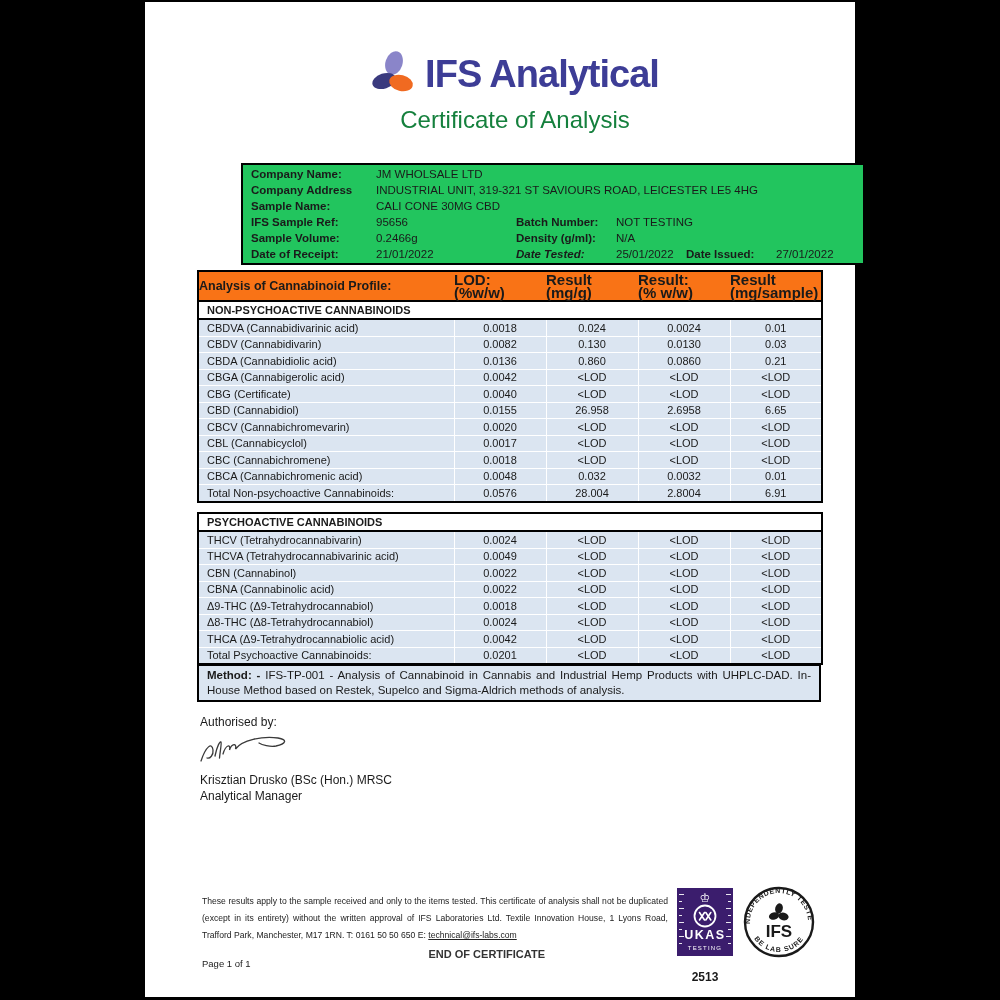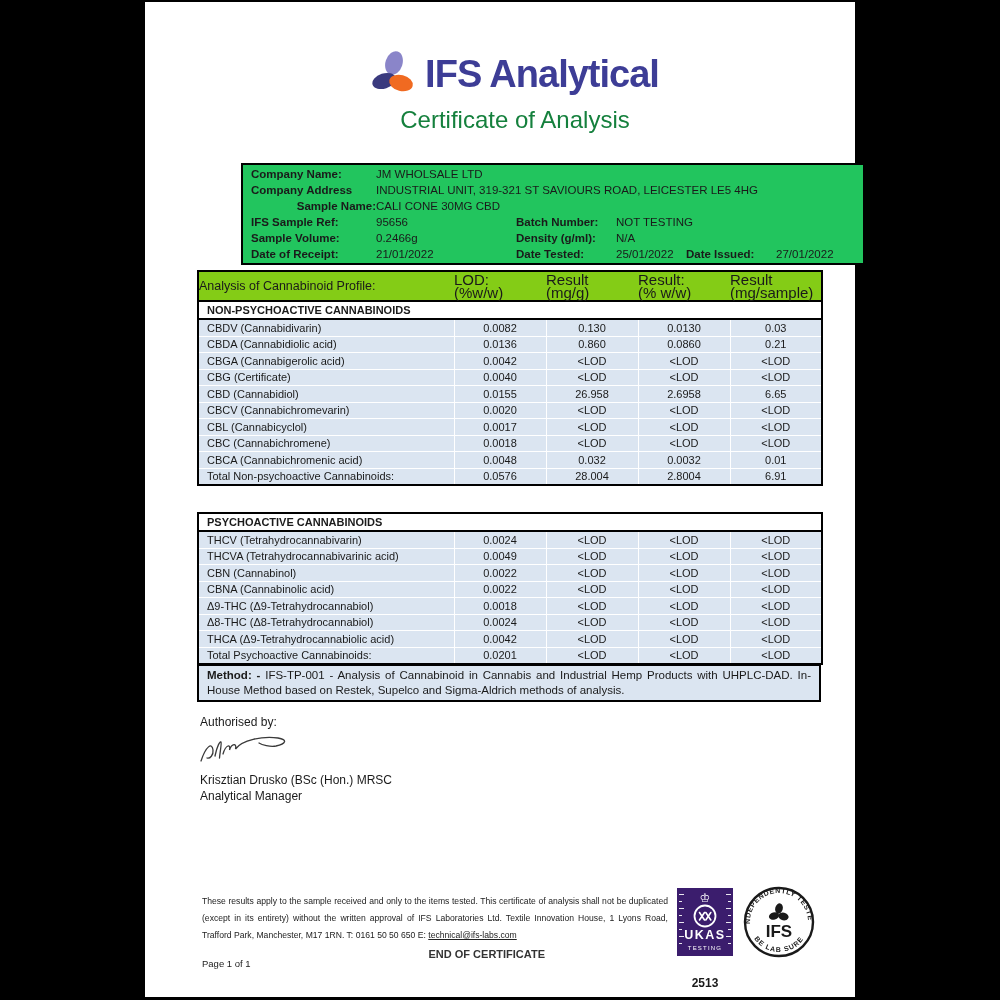--- a/index.html
+++ b/index.html
@@ -20,21 +20,21 @@
               border:2px solid #000;box-sizing:border-box;padding:1px 0;margin-left:44px;}
   .irow{display:flex;height:16px;line-height:16px;font-size:11.5px;padding-left:8px;}
   .ilbl{font-weight:bold;}
   .ival{font-weight:normal;}
 
   
   table.an{position:absolute;left:52px;width:624px;border-collapse:collapse;
            border:2px solid #000;table-layout:fixed;font-size:11px;}
   table.an col.c0{width:256px}table.an col.c1{width:92px}table.an col.c2{width:92px}
   table.an col.c3{width:92px}table.an col.c4{width:92px}
-  table.an th{font-weight:normal;background:#84cc16;vertical-align:middle;padding:1px 0;}
+  table.an th{font-weight:bold;background:#f97316;vertical-align:middle;padding:1px 0;}
   table.an thead th{border-bottom:2px solid #000;}
   th.ttl{text-align:left;padding-left:8px;font-size:12.5px;}
   th .u{font-size:15px;line-height:13px;text-align:left;}
   tr.section td{background:#fff;font-weight:bold;border-bottom:2px solid #000;
                 padding:1px 0 1px 8px;height:14px;}
   table.an tbody td{background:#dbe5f1;height:15.5px;padding:0 4px;}
   table.an tbody td:first-child{text-align:left;padding-left:8px;}
   table.an tbody td.num{text-align:center;}
   table.an tbody tr + tr td{border-top:1px solid #fff;}
   table.an tbody td.num{border-left:1px solid #fff;}
@@ -54,21 +54,21 @@
 
   
   .disclaimer{position:absolute;left:57px;top:891px;width:466px;font-size:8.6px;
               line-height:17px;text-align:justify;color:#222;}
   .disclaimer a{color:#222;}
   .eoc{position:absolute;left:180px;top:946px;width:220px;text-align:right;
        font-size:11px;color:#333;font-weight:bold;}
   .pageno{position:absolute;left:57px;top:956px;font-size:9.5px;color:#222;}
 
   .ukas{position:absolute;left:532px;top:886px;width:56px;text-align:center;}
-  .ukas-num{font-size:12px;font-weight:bold;margin-top:16px;}
+  .ukas-num{font-size:12px;font-weight:bold;margin-top:10px;}
   .stamp{position:absolute;left:597px;top:883px;}
 </style>
 </head>
 <body>
 
 <div class="page">
 
   <div class="logo-row">
     <svg class="logo-mark" viewBox="0 0 46 48">
       <ellipse cx="23" cy="13" rx="8.5" ry="12" fill="#8a85c9" transform="rotate(18 23 13)"></ellipse>
@@ -82,39 +82,39 @@
   <div class="info-table" id="info-table">
       <div class="irow">
         <span class="ilbl" style="width: 125px; flex-shrink: 0;">Company Name:</span>
         <span class="ival" style="flex: 1 1 0%;">JM WHOLSALE LTD</span>
       </div>
       <div class="irow">
         <span class="ilbl" style="width: 125px; flex-shrink: 0;">Company Address</span>
         <span class="ival" style="flex: 1 1 0%;">INDUSTRIAL UNIT, 319-321 ST SAVIOURS ROAD, LEICESTER LE5 4HG</span>
       </div>
       <div class="irow">
-        <span class="ilbl" style="width: 125px; flex-shrink: 0; text-align: right;">Sample Name:</span>
+        <span class="ilbl" style="width: 125px; flex-shrink: 0;">Sample Name:</span>
         <span class="ival" style="flex: 1 1 0%;">CALI CONE 30MG CBD</span>
       </div>
       <div class="irow">
         <span class="ilbl" style="width: 125px; flex-shrink: 0;">IFS Sample Ref:</span>
         <span class="ival" style="width: 140px; flex-shrink: 0;">95656</span>
         <span class="ilbl" style="width: 100px; flex-shrink: 0;">Batch Number:</span>
         <span class="ival" style="flex: 1 1 0%;">NOT TESTING</span>
       </div>
       <div class="irow">
         <span class="ilbl" style="width: 125px; flex-shrink: 0;">Sample Volume:</span>
         <span class="ival" style="width: 140px; flex-shrink: 0;">0.2466g</span>
         <span class="ilbl" style="width: 100px; flex-shrink: 0;">Density (g/ml):</span>
         <span class="ival" style="flex: 1 1 0%;">N/A</span>
       </div>
       <div class="irow">
         <span class="ilbl" style="width: 125px; flex-shrink: 0;">Date of Receipt:</span>
         <span class="ival" style="width: 140px; flex-shrink: 0;">21/01/2022</span>
-        <span class="ilbl" style="width: 100px; flex-shrink: 0;">Date Tested:</span>
+        <span class="ilbl" style="width: 100px; flex-shrink: 0; font-style: italic;">Date Tested:</span>
         <span class="ival" style="width: 70px; flex-shrink: 0;">25/01/2022</span>
         <span class="ilbl" style="width: 90px; flex-shrink: 0;">Date Issued:</span>
         <span class="ival" style="flex: 1 1 0%;">27/01/2022</span>
       </div>
     </div>
 
   <table class="an" id="tbl-non">
     <colgroup>
         <col class="c0">
         <col class="c1">
@@ -140,20 +140,27 @@
         <th>
           <div class="u">Result</div>
             <div class="u">(mg/sample)</div>
           </th>
       </tr>
       <tr class="section">
         <td colspan="5">NON-PSYCHOACTIVE CANNABINOIDS</td>
       </tr>
     </thead>
     <tbody>
+        <tr>
+          <td>CBDVA (Cannabidivarinic acid)</td>
+          <td class="num">0.0018</td>
+          <td class="num">0.024</td>
+          <td class="num">0.0024</td>
+          <td class="num">0.01</td>
+        </tr>
         <tr>
           <td>CBDV (Cannabidivarin)</td>
           <td class="num">0.0082</td>
           <td class="num">0.130</td>
           <td class="num">0.0130</td>
           <td class="num">0.03</td>
         </tr>
         <tr>
           <td>CBDA (Cannabidiolic acid)</td>
           <td class="num">0.0136</td>

